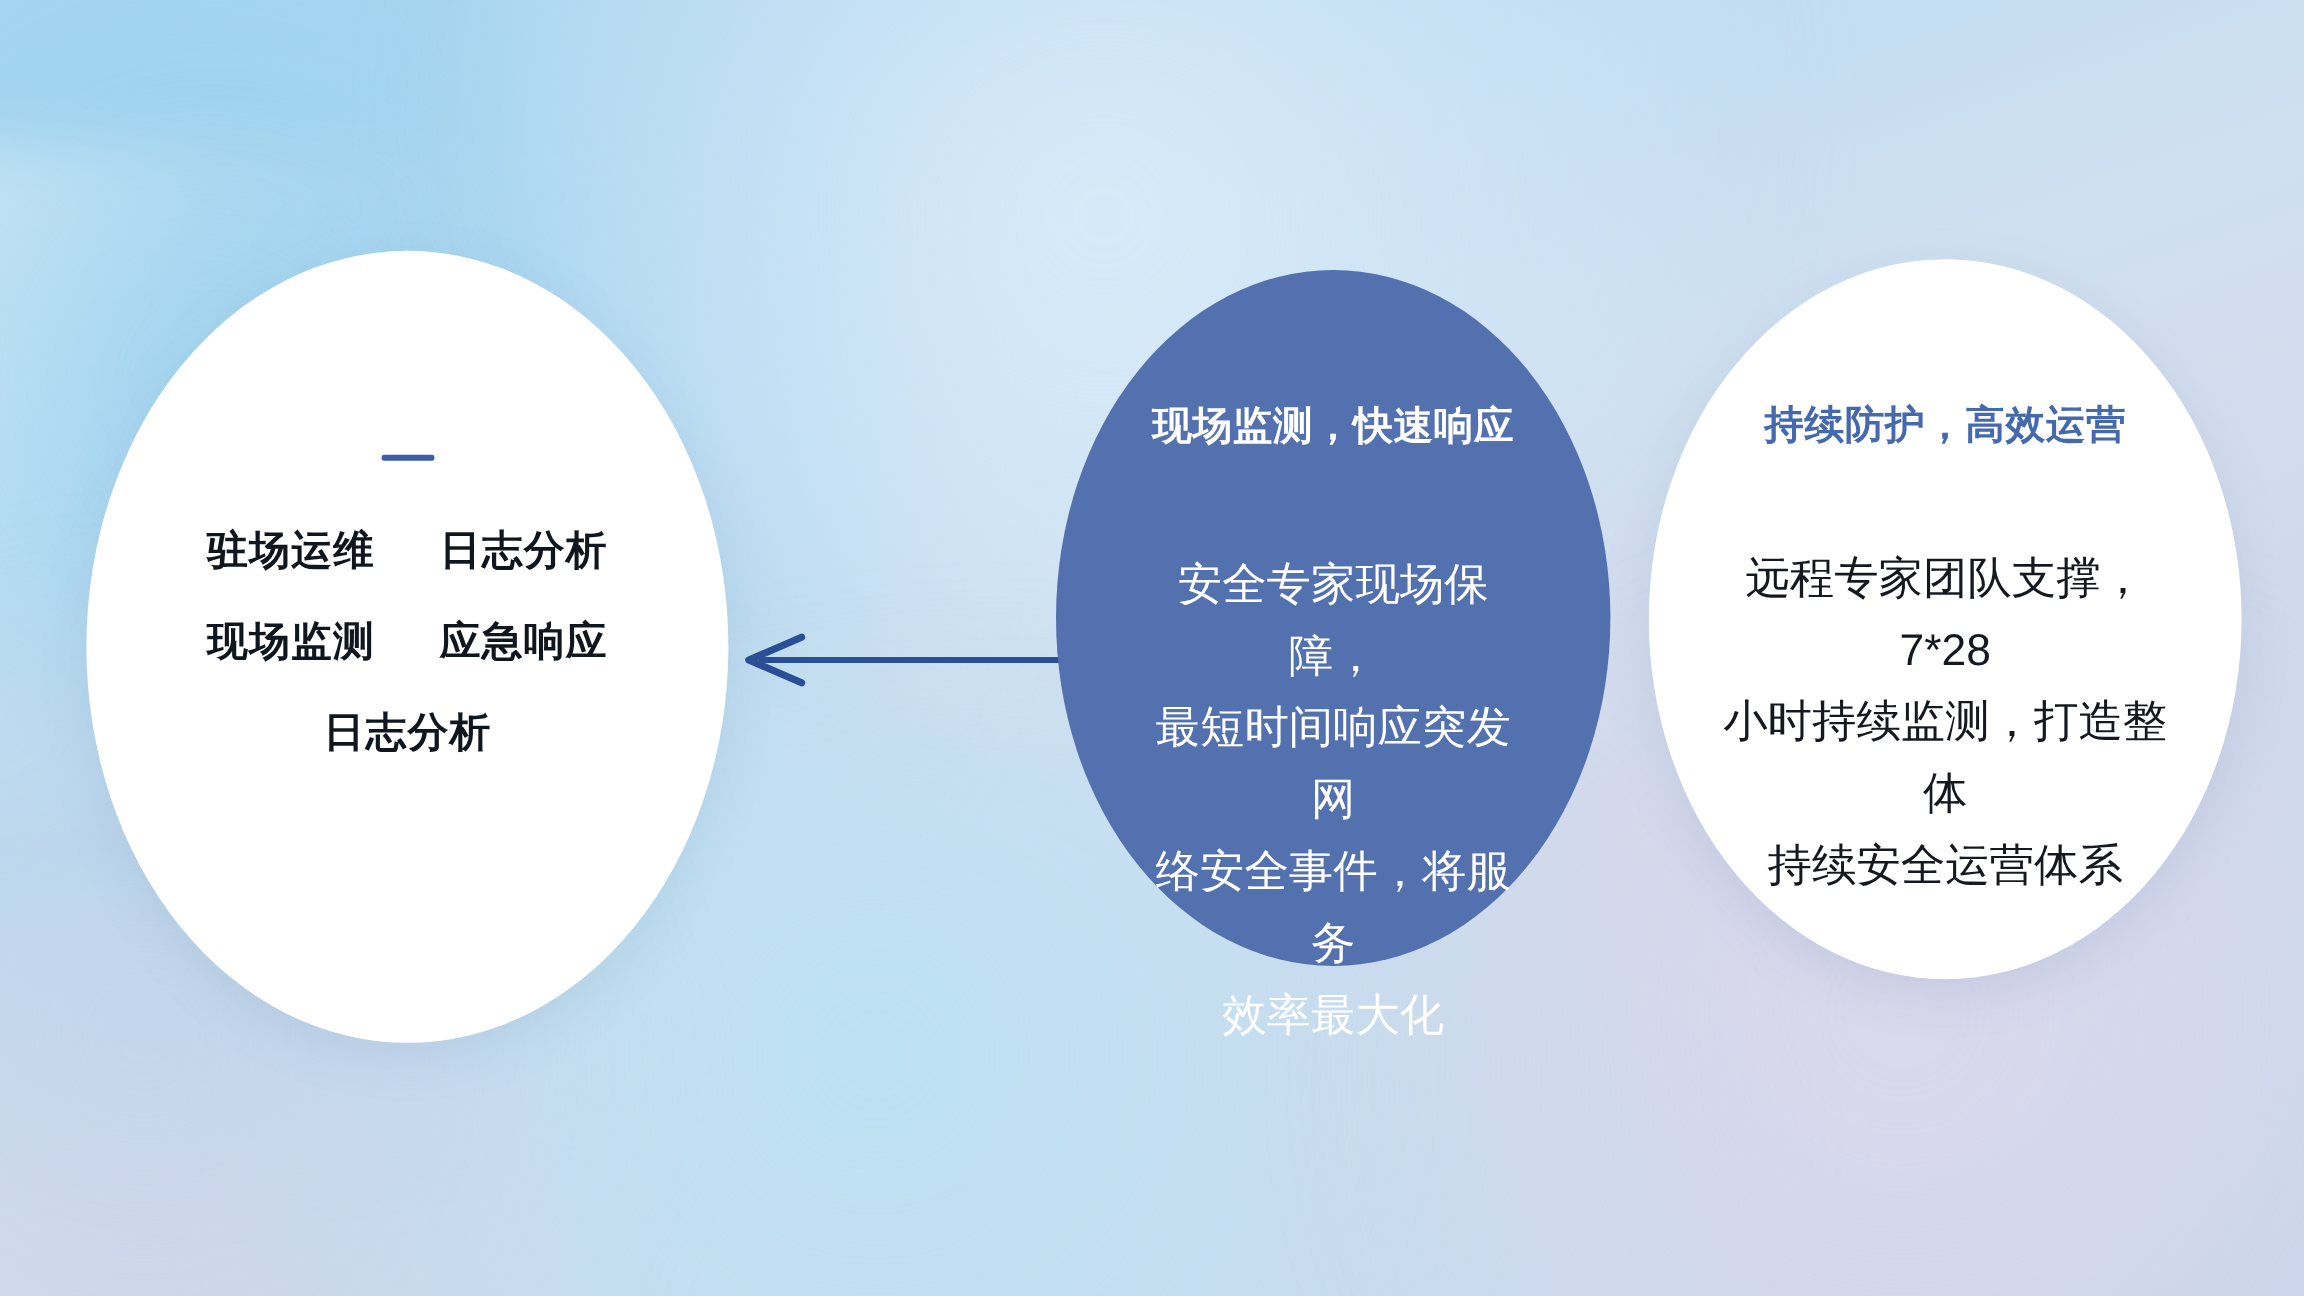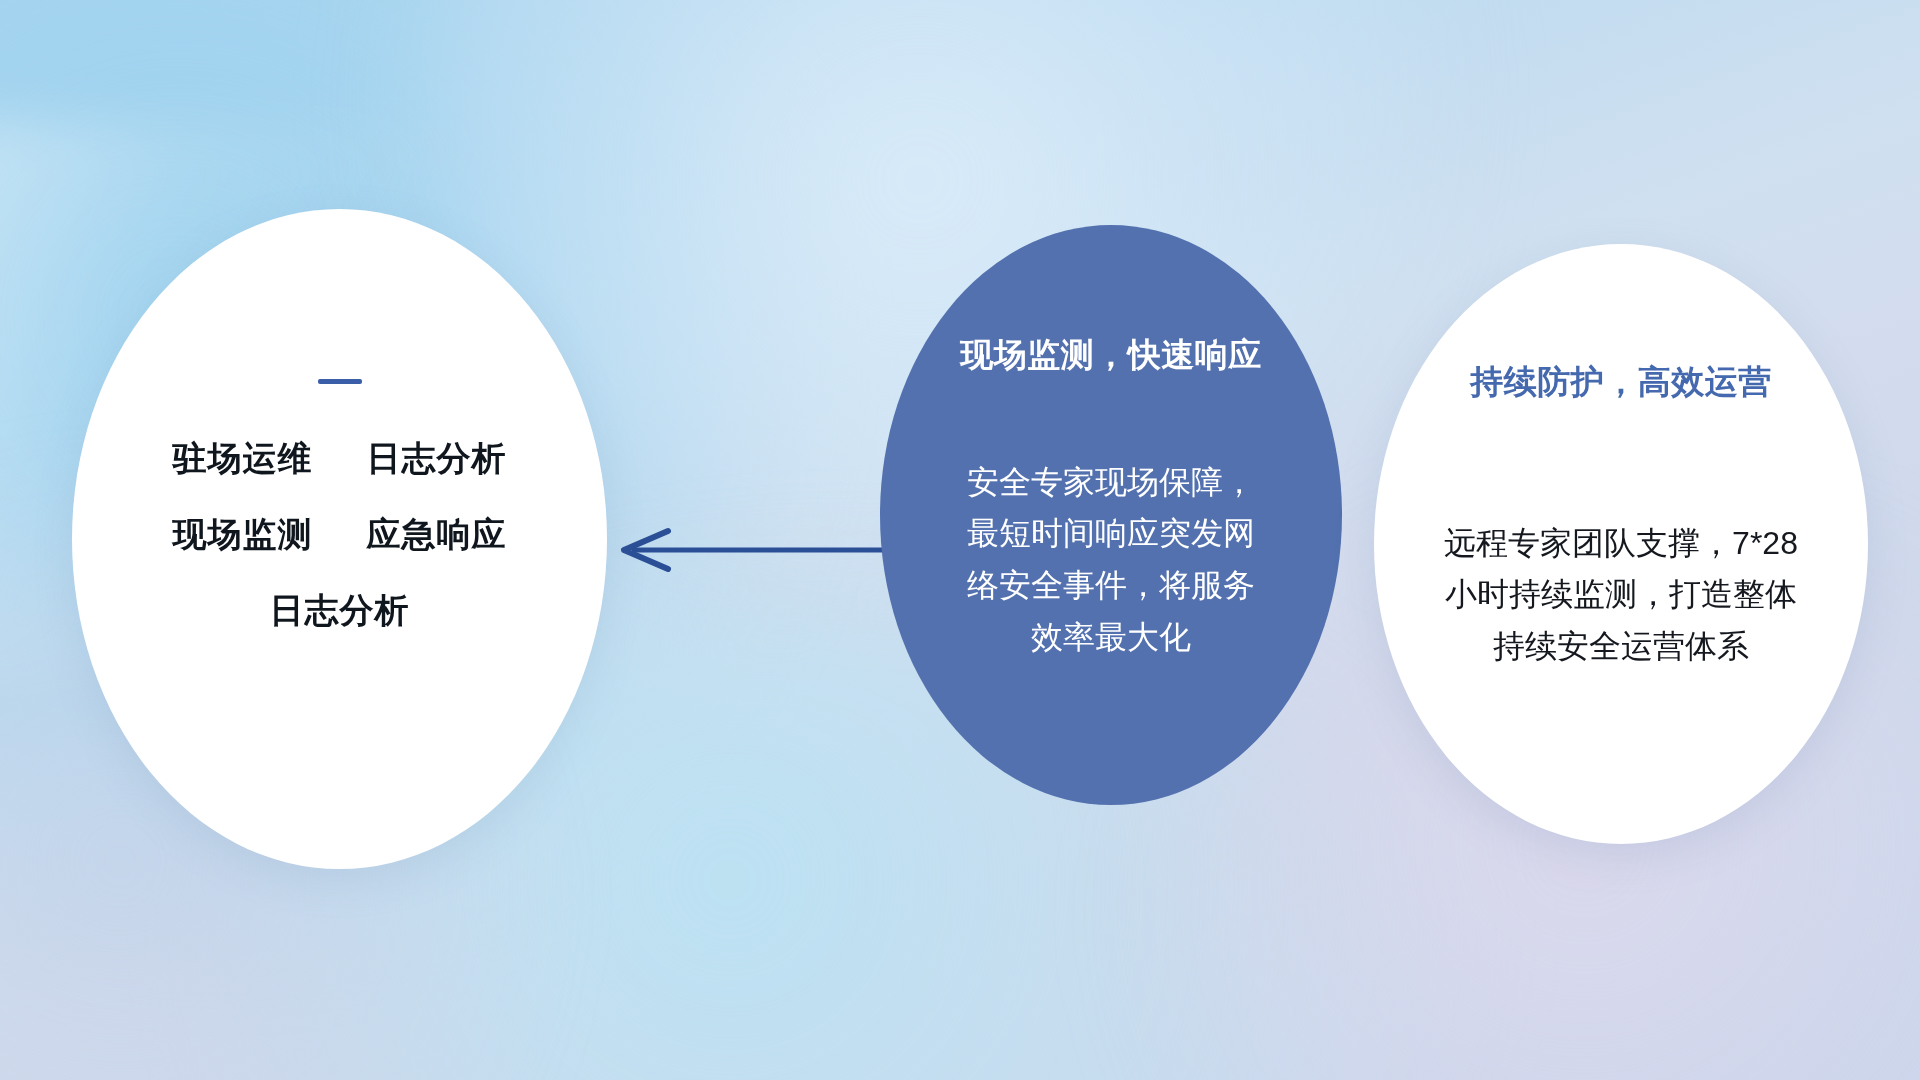--- a/index.html
+++ b/index.html
@@ -145,28 +145,27 @@
     width: 462px;
     height: 580px;
     background: #5371ae;
     padding-top: 110px;
     z-index: 3;
     align-items: center;
   }
 
   .bubble-right {
     left: 1374px;
-    top: 244px;
+    top: 216px;
     width: 494px;
     height: 600px;
     background: #ffffff;
     box-shadow: 0 12px 40px rgba(110,140,180,0.18);
     padding-top: 118px;
     z-index: 4;
-    gap: 38px;
   }
 
   
   .divider-dash {
     width: 44px;
     height: 5px;
     background: #3a5ea8;
     border-radius: 2px;
     margin-bottom: 52px;
   }
@@ -197,21 +196,21 @@
     font-weight: bold;
     letter-spacing: 0.5px;
     white-space: nowrap;
     line-height: 1.2;
   }
   .bubble-mid .bubble-title { color: #ffffff; }
   .bubble-right .bubble-title { color: #4569ae; }
 
   
   .bubble-body {
-    font-size: 32px;
+    font-size: 37px;
     line-height: 1.62;
     text-align: center;
     white-space: pre-line;
   }
   .bubble-mid .bubble-body {
     color: #ffffff;
     width: 330px;
     margin-top: 82px;
   }
   .bubble-right .bubble-body {

